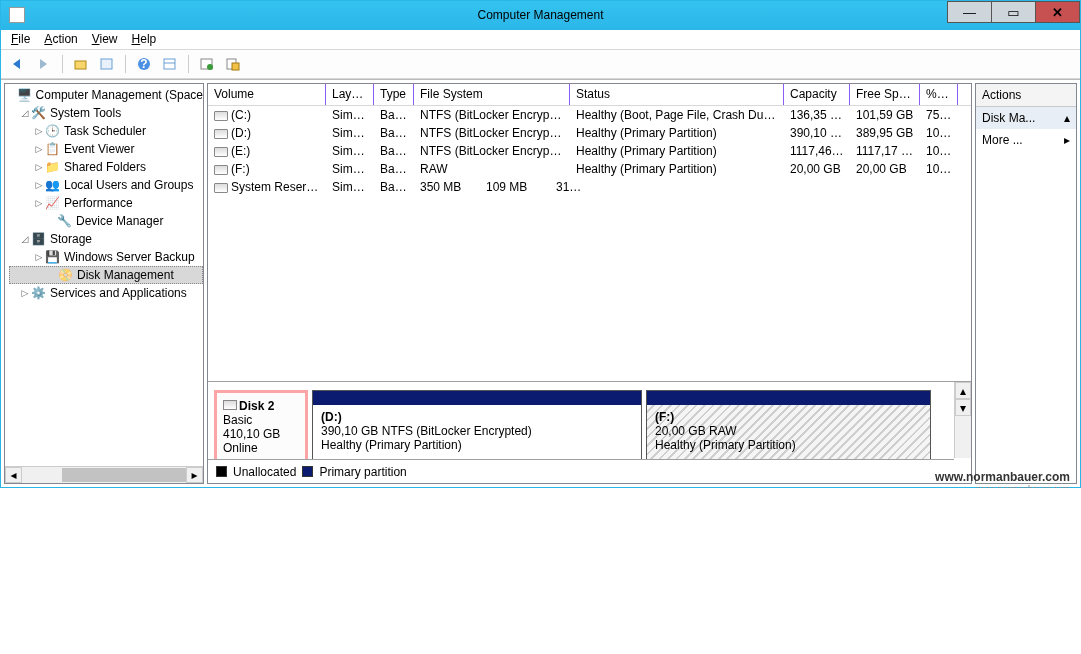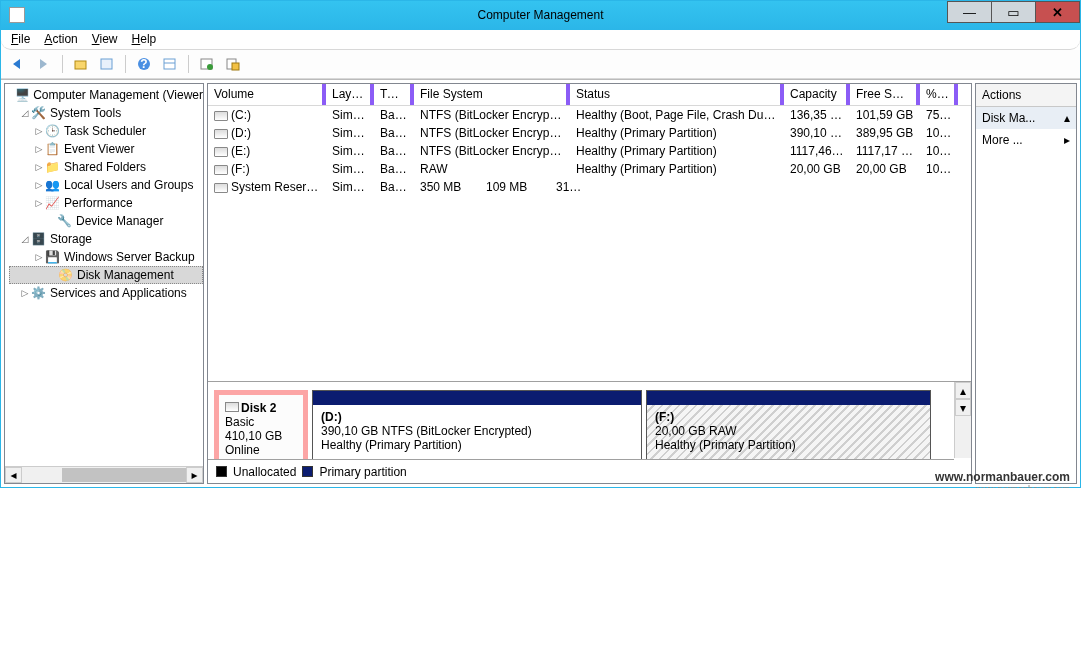--- a/index.html
+++ b/index.html
@@ -6,21 +6,21 @@
 body { background: #fff; }
 .window { width: 1081px; height: 488px; border: 1px solid #2bb6e8; background: #fff; position: relative; display: flex; flex-direction: column; }
 .titlebar { height: 30px; background: linear-gradient(to bottom, #34c3f0, #2bb6e8); display: flex; align-items: center; position: relative; }
 .titlebar .title { position: absolute; left: 50%; transform: translateX(-50%); color: #000; font-size: 12px; }
 .titlebar .app-icon { width: 16px; height: 16px; margin-left: 8px; background: #fff; border: 1px solid #999; display:inline-block; }
 .win-controls { position: absolute; right: 0; top: 0; display: flex; }
 .win-controls div { width: 45px; height: 22px; display: flex; align-items: center; justify-content: center; border: 1px solid #555; margin-left: -1px; font-size: 13px; }
 .btn-min, .btn-max { background: #cfd6db; }
 .btn-close { background: #c75050; color: #000; font-weight: bold; }
 
-.menubar { height: 22px; background: #fff; border-bottom: 1px solid #d8d8d8; display: flex; align-items: center; padding-left: 10px; gap: 14px; border-radius: 11px; }
+.menubar { height: 22px; background: #fff; border-bottom: 1px solid #d8d8d8; display: flex; align-items: center; padding-left: 10px; gap: 14px; }
 .menubar span { cursor: default; }
 .menubar span u { text-decoration: underline; }
 
 .toolbar { height: 30px; background: #fdfdfd; border-bottom: 1px solid #d8d8d8; display: flex; align-items: center; padding-left: 6px; gap: 4px; }
 .toolbar .tb-btn { width: 22px; height: 22px; display:flex; align-items:center; justify-content:center; border:1px solid transparent; }
 .toolbar .sep { width:1px; height:18px; background:#ccc; margin:0 3px; }
 
 .content { flex: 1; display: flex; border-top: 1px solid #bbb; }
 .tree-pane { width: 200px; border: 1px solid #828790; margin: 3px 0 3px 3px; overflow: hidden; background:#fff; position:relative; }
 .tree { padding: 2px 0 2px 4px; white-space: nowrap; }
@@ -30,37 +30,37 @@
 .tree-row.selected { background:#d8d8d8; border:1px dotted #888; }
 .tree-scroll { position:absolute; bottom:0; left:0; right:0; height:17px; background:#f0f0f0; border-top:1px solid #ccc; display:flex; }
 .tree-scroll .arr { width:17px; display:flex; align-items:center; justify-content:center; border:1px solid #ccc; background:#f0f0f0; }
 .tree-scroll .thumb { flex:0 0 60px; background:#c2c2c2; margin:1px auto 1px 40px; height:14px; }
 .tree-scroll .track { flex:1; }
 
 .main-pane { flex: 1; border: 1px solid #828790; margin: 3px; display:flex; flex-direction:column; background:#fff; position:relative; }
 .vol-table { height: 298px; border-bottom: 1px solid #a0a0a0; overflow:hidden; position:relative; }
 .vol-header { display:flex; background:#fff; border-bottom:1px solid #d8d8d8; height:22px; }
 .vol-header div, .vol-row div { padding: 3px 6px; overflow:hidden; text-overflow:ellipsis; white-space:nowrap; }
-.vol-header div { border-right:4px solid #8b5cf6; background:#fff; }
+.vol-header div { border-right:1px solid #8b5cf6; background:#fff; }
 .vol-row { display:flex; height:18px; align-items:center; }
 .c-vol { width: 118px; }
 .c-lay { width: 48px; }
 .c-typ { width: 40px; }
 .c-fs  { width: 156px; }
 .c-sta { width: 214px; }
 .c-cap { width: 66px; }
 .c-fre { width: 70px; }
 .c-pct { width: 38px; }
 .drv-ic { width:14px; height:10px; display:inline-block; vertical-align:middle; margin-right:3px; background:linear-gradient(#dcdcdc,#fff); border:1px solid #888; border-radius:1px; }
 
 .disk-viz { flex:1; position:relative; background:#fff; }
 .disk-scroll { width:17px; position:absolute; right:0; top:0; bottom:25px; background:#f0f0f0; border-left:1px solid #ccc; }
 .disk-scroll .arr { height:17px; display:flex; align-items:center; justify-content:center; border:1px solid #ccc; }
 .disk-row { display:flex; margin:8px 20px 8px 6px; height:85px; }
-.disk-label { width:94px; border:5px solid #fca5a5; background:#fcfcfc; padding:6px 6px; }
+.disk-label { width:94px; border:3px solid #fca5a5; background:#fcfcfc; padding:6px 6px; }
 .disk-label .ic { display:inline-block; width:14px; height:10px; margin-right:2px; background:linear-gradient(#dcdcdc,#fff); border:1px solid #888; }
 .parts { flex:1; display:flex; gap:4px; margin-left:4px; }
 .part { border:1px solid #555; display:flex; flex-direction:column; }
 .part .bar { height:14px; background:#0b1c70; }
 .part .body { flex:1; padding:5px 8px; }
 .part.hatched .body { background: repeating-linear-gradient(135deg, #f5f5f5, #f5f5f5 4px, #cfcfcf 4px, #cfcfcf 6px); }
 .legend { position:absolute; bottom:0; left:0; right:17px; height:24px; border-top:1px solid #a0a0a0; display:flex; align-items:center; padding-left:8px; gap:6px; background:#fff; }
 .legend .sw { width:11px; height:11px; display:inline-block; border:1px solid #333; }
 
 .actions-pane { width: 102px; border: 1px solid #828790; margin: 3px 3px 3px 0; background:#fff; }
@@ -143,21 +143,21 @@
       </div>
   </div>
 
   <div class="content">
 
     <div class="tree-pane">
       <div class="tree">
         <div class="tree-row">
             <span class="tw"></span>
             <span class="ic">🖥️</span>
-            <span>Computer Management (Viewer</span>
+            <span>Computer Management (Space</span>
           </div>
         <div class="tree-row" style="padding-left:10px">
             <span class="tw">◿</span>
             <span class="ic">🛠️</span>
             <span>System Tools</span>
           </div>
         <div class="tree-row" style="padding-left:24px">
             <span class="tw">▷</span>
             <span class="ic">🕒</span>
             <span>Task Scheduler</span>

